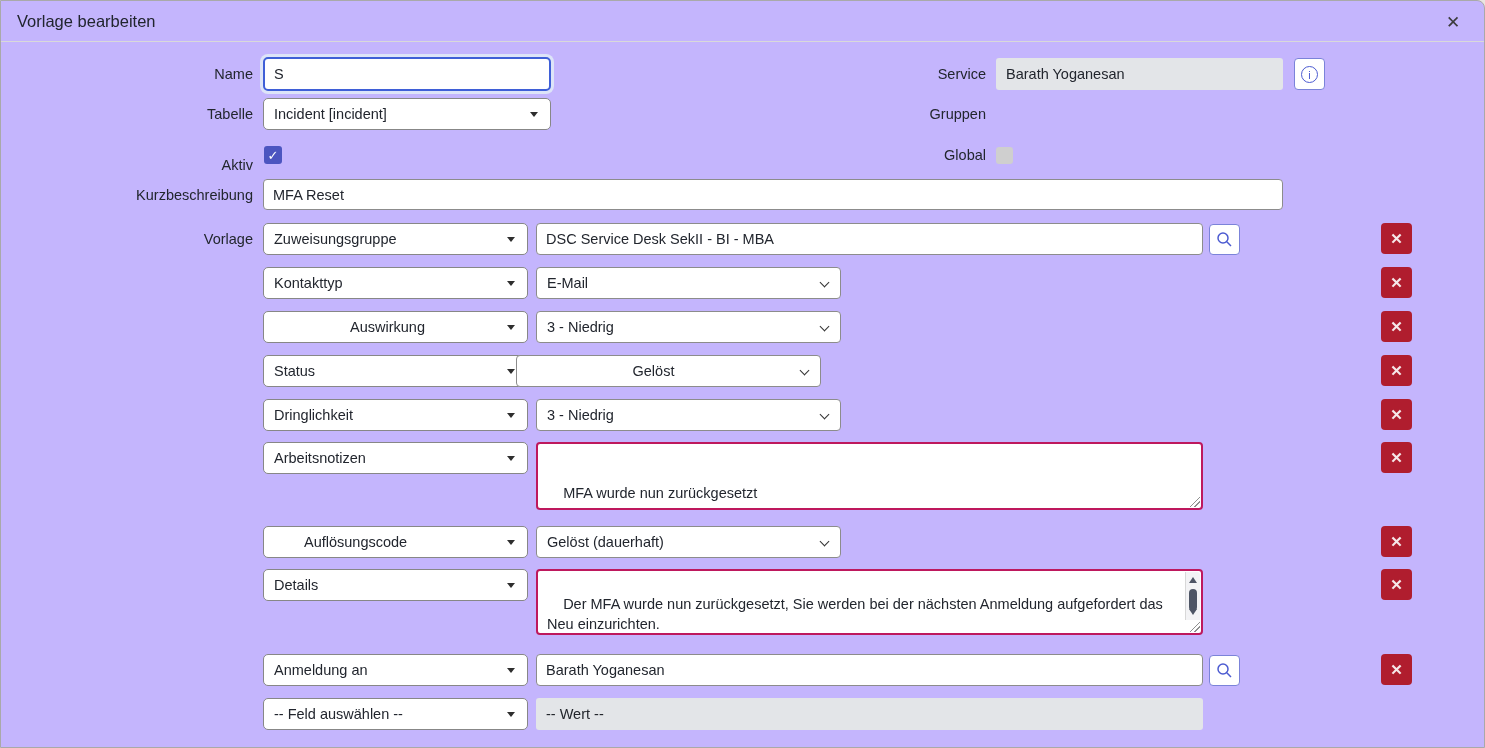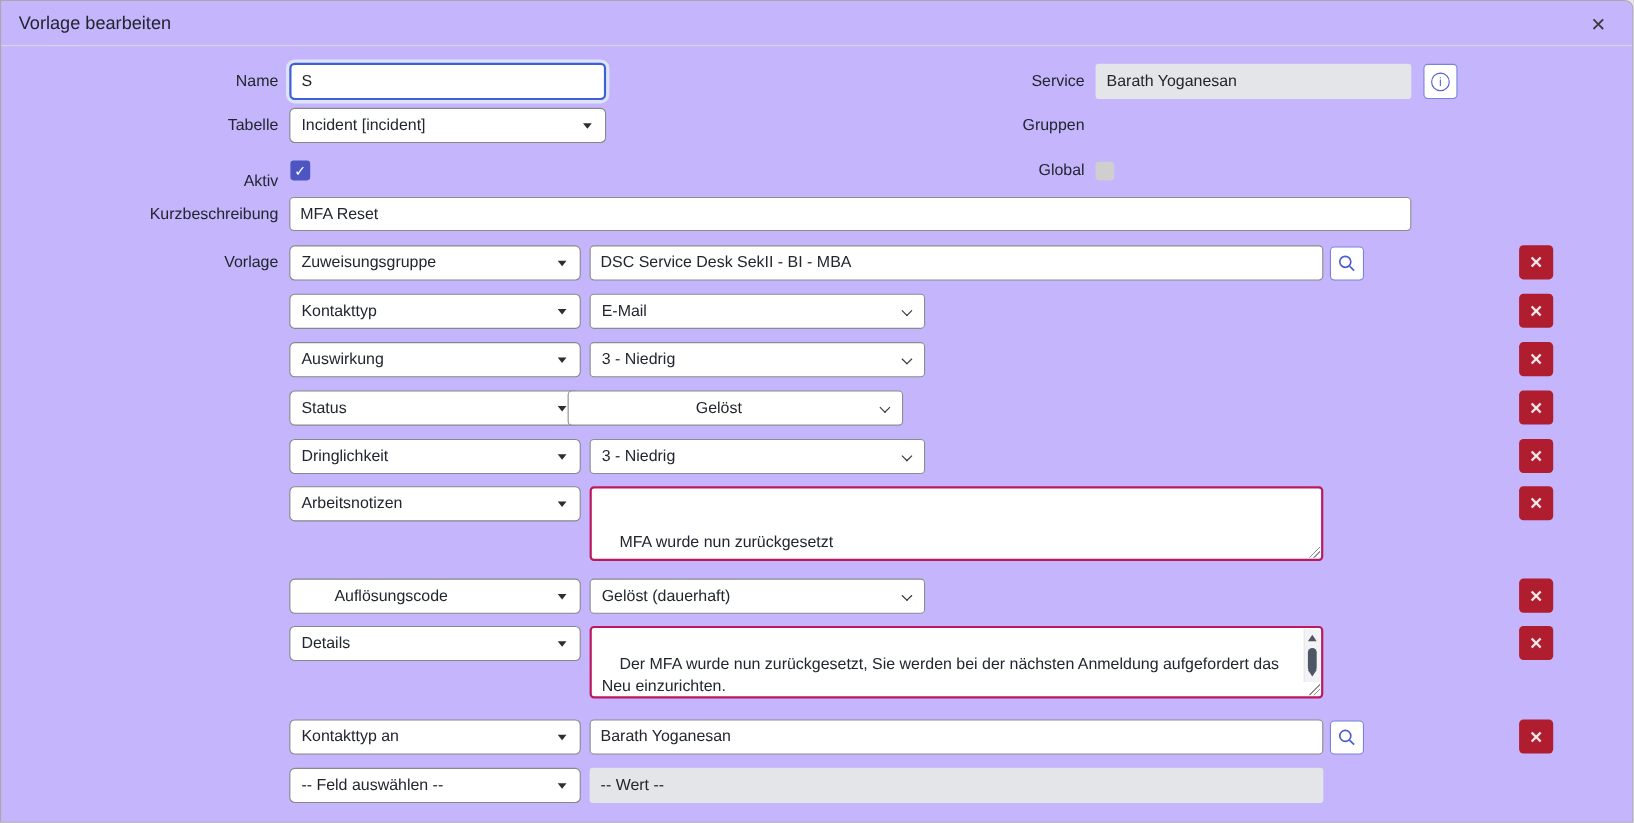--- a/index.html
+++ b/index.html
@@ -217,21 +217,21 @@
   <div class="drop" style="left:262px; top:266px; width:265px;">
     <span>Kontakttyp</span>
     <span class="caret"></span>
   </div>
   <div class="sel" style="left:535px; top:266px; width:305px;">
     <span>E-Mail</span>
     <span class="chev"></span>
   </div>
   <button class="remove-btn" style="left:1380px; top:266px;">✕</button>
 
-  <div class="drop" style="left:262px; top:310px; width:265px;">
+  <div class="drop" style="left:262px; top:310px; width:265px;justify-content:center;">
     <span>Auswirkung</span>
     <span class="caret"></span>
   </div>
   <div class="sel" style="left:535px; top:310px; width:305px;">
     <span>3 - Niedrig</span>
     <span class="chev"></span>
   </div>
   <button class="remove-btn" style="left:1380px; top:310px;">✕</button>
 
   <div class="drop" style="left:262px; top:354px; width:265px;">
@@ -284,21 +284,21 @@
     <span class="scrollbar">
       <span class="sb-up"></span>
       <span class="sb-thumb"></span>
       <span class="sb-down"></span>
     </span>
     <span class="resize-grip"></span>
   </div>
   <button class="remove-btn" style="left:1380px; top:568px;">✕</button>
 
   <div class="drop" style="left:262px; top:653px; width:265px;">
-    <span>Kontakttyp an</span>
+    <span>Anmeldung an</span>
     <span class="caret"></span>
   </div>
   <input class="txt-input" style="left: 535px; top: 653px; width: 667px;" value="Barath Yoganesan">
   <button class="search-btn" style="left:1208px; top:654px;">
     <svg width="17" height="17" viewBox="0 0 17 17">
       <circle cx="7" cy="7" r="5" fill="none" stroke="#4c5bd1" stroke-width="1.5"></circle>
       <line x1="10.8" y1="10.8" x2="15" y2="15" stroke="#4c5bd1" stroke-width="1.5"></line>
     </svg>
   </button>
   <button class="remove-btn" style="left:1380px; top:653px;">✕</button>

